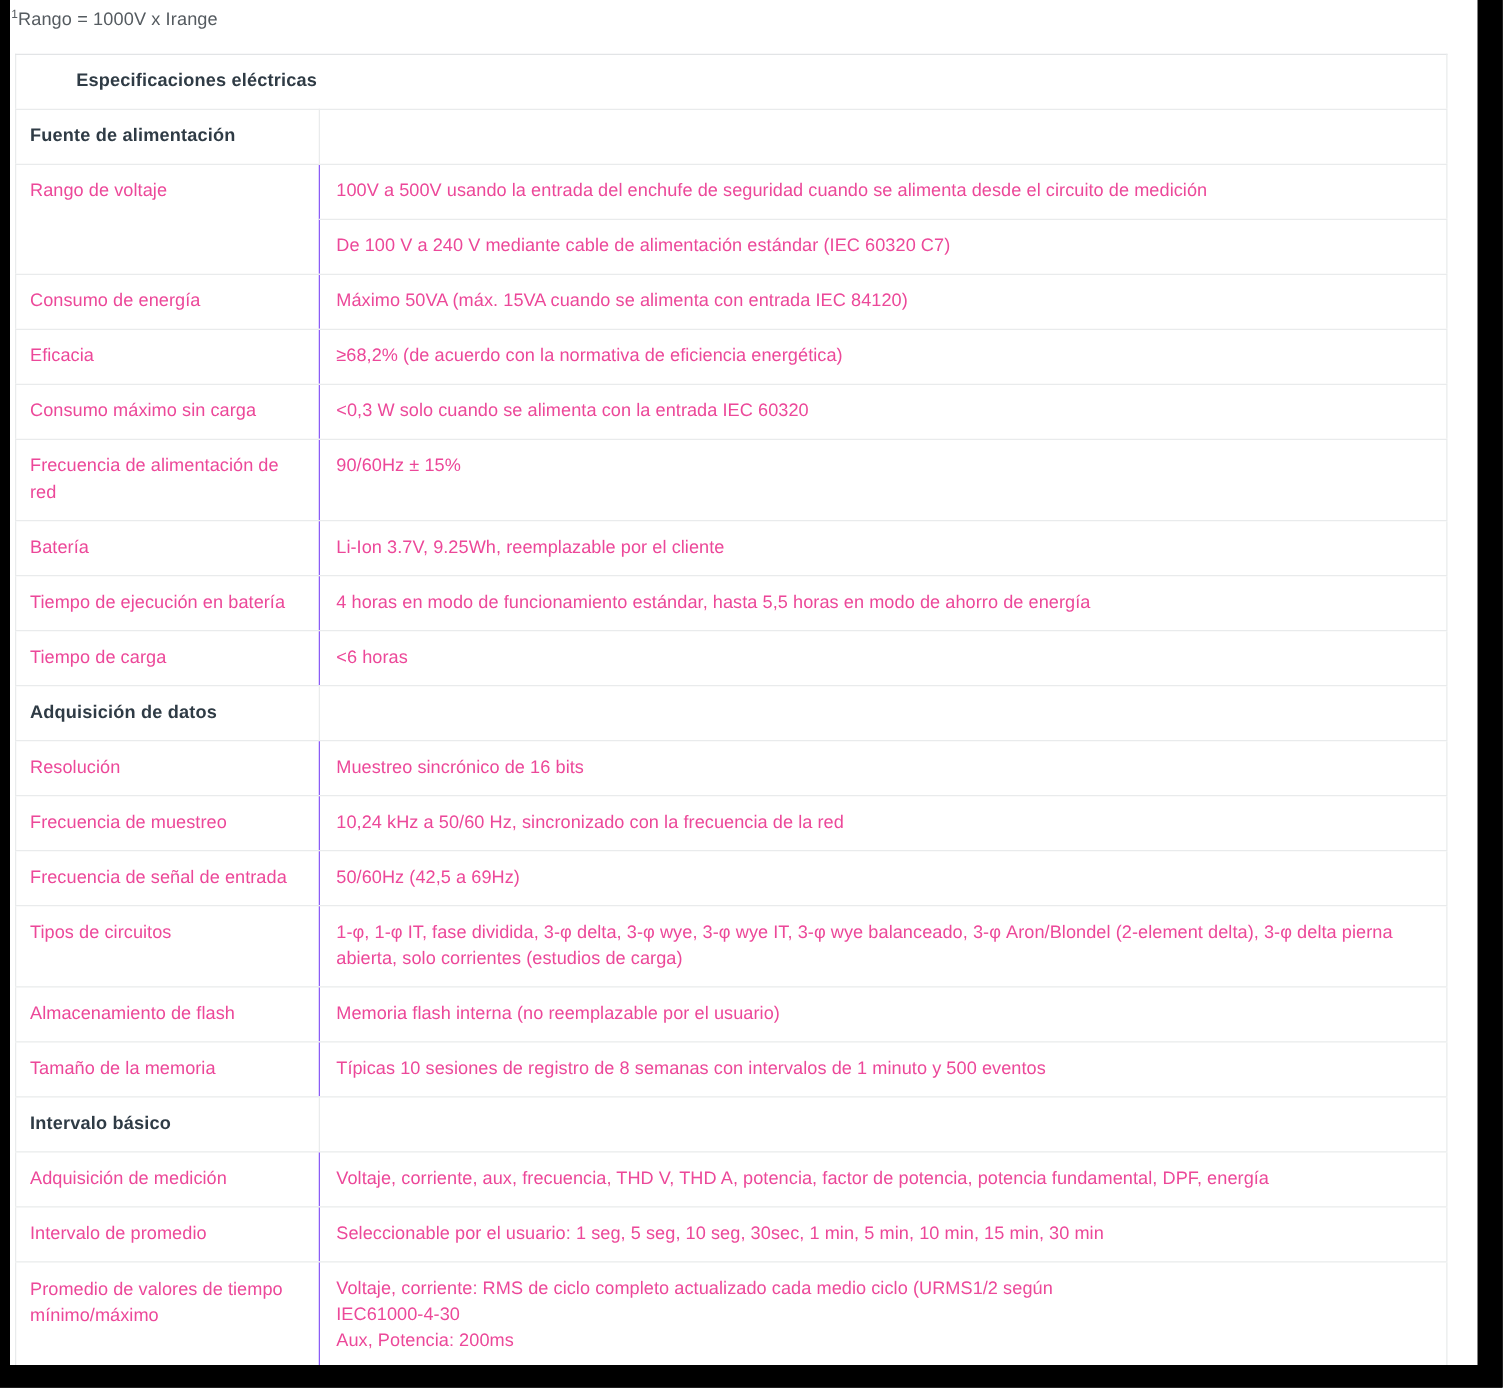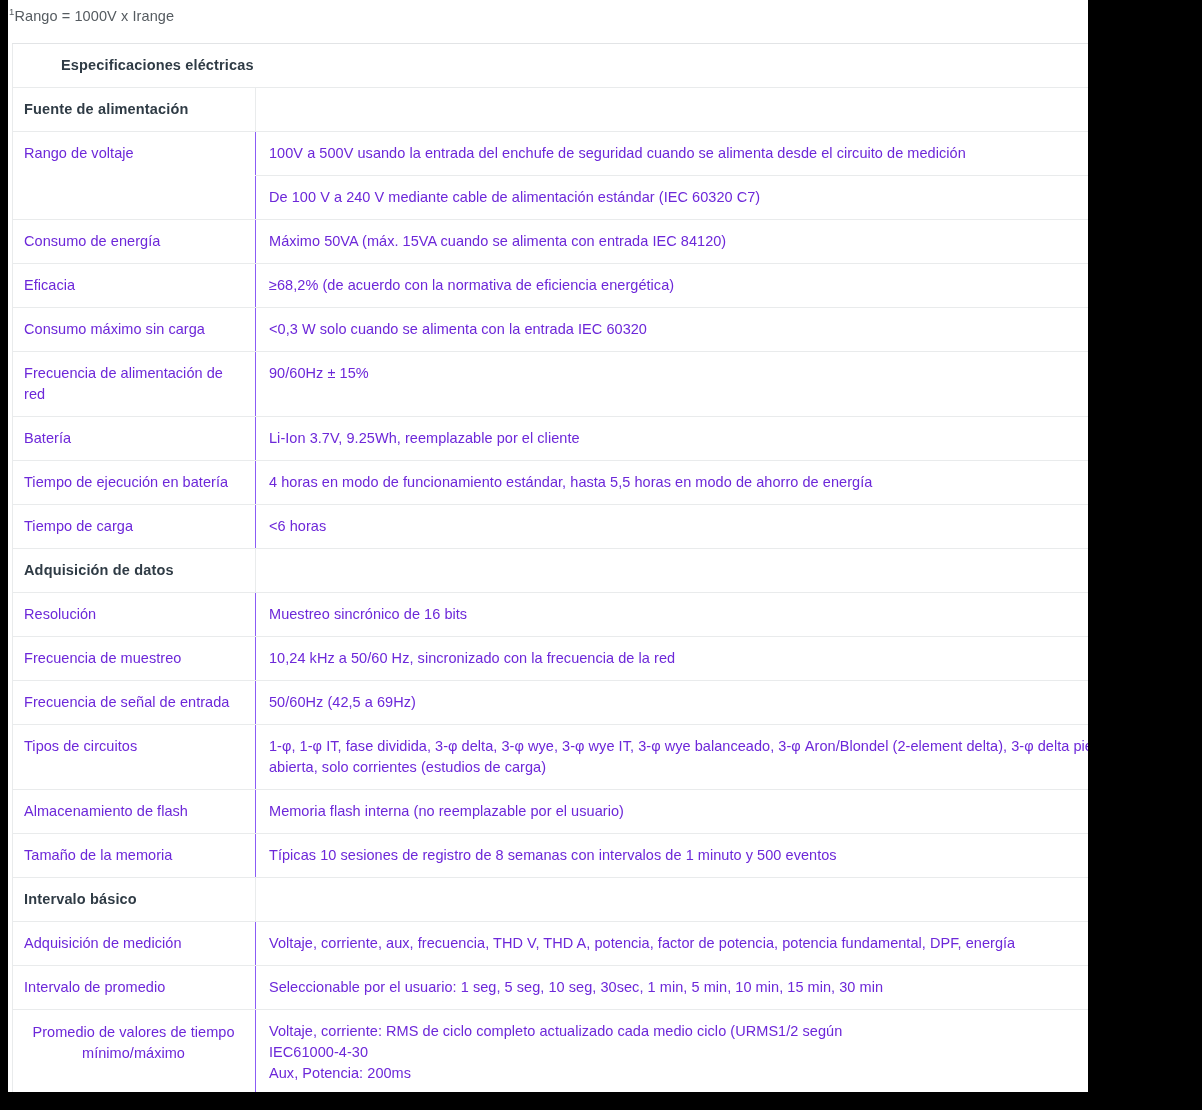--- a/index.html
+++ b/index.html
@@ -20,21 +20,21 @@
     position: absolute;
     left: 0;
     top: 0;
     width: 1202px;
     height: 1110px;
     background: #000000;
     padding: 0 8px 18px 8px;
   }
   .page-sheet {
     position: relative;
-    width: 1080px;
+    width: 1174px;
     height: 1092px;
     background: #ffffff;
     overflow: hidden;
   }
 
   
   .footnote {
     padding: 6px 0 0 4px;
     font-size: 14.5px;
     line-height: 20px;
@@ -63,42 +63,41 @@
   }
   table.spec-table col.c-label { width: 243px; }
   table.spec-table col.c-value { width: 902px; }
 
   table.spec-table td {
     border-bottom: 1px solid #e9ebec;
     vertical-align: top;
     padding: 11px 12px 11px 11px;
     font-size: 14.5px;
     line-height: 21px;
-    color: #6d28d9;
+    color: #ec4899;
     letter-spacing: 0.05px;
   }
   table.spec-table td.val {
     border-left: 1px solid #8b5cf6;
     padding-left: 13px;
   }
   table.spec-table tr.section-row td,
   table.spec-table td.section {
     font-weight: bold;
     color: #2f3b45;
     letter-spacing: 0.15px;
   }
   table.spec-table tr.section-row td.val { border-left: 1px solid #e9ebec; }
   table.spec-table td.full {
     border-left: none;
     padding-left: 48px;
   }
   table.spec-table td.tall {
     padding-top: 12px;
     padding-bottom: 12px;
-    text-align: center;
   }
   .multiline { white-space: pre-line; }
 </style>
 </head>
 <body>
 
 <div class="page-frame">
   <div class="page-sheet">
 
     <div class="footnote"><sup>1</sup><span>Rango = 1000V x Irange</span></div>

